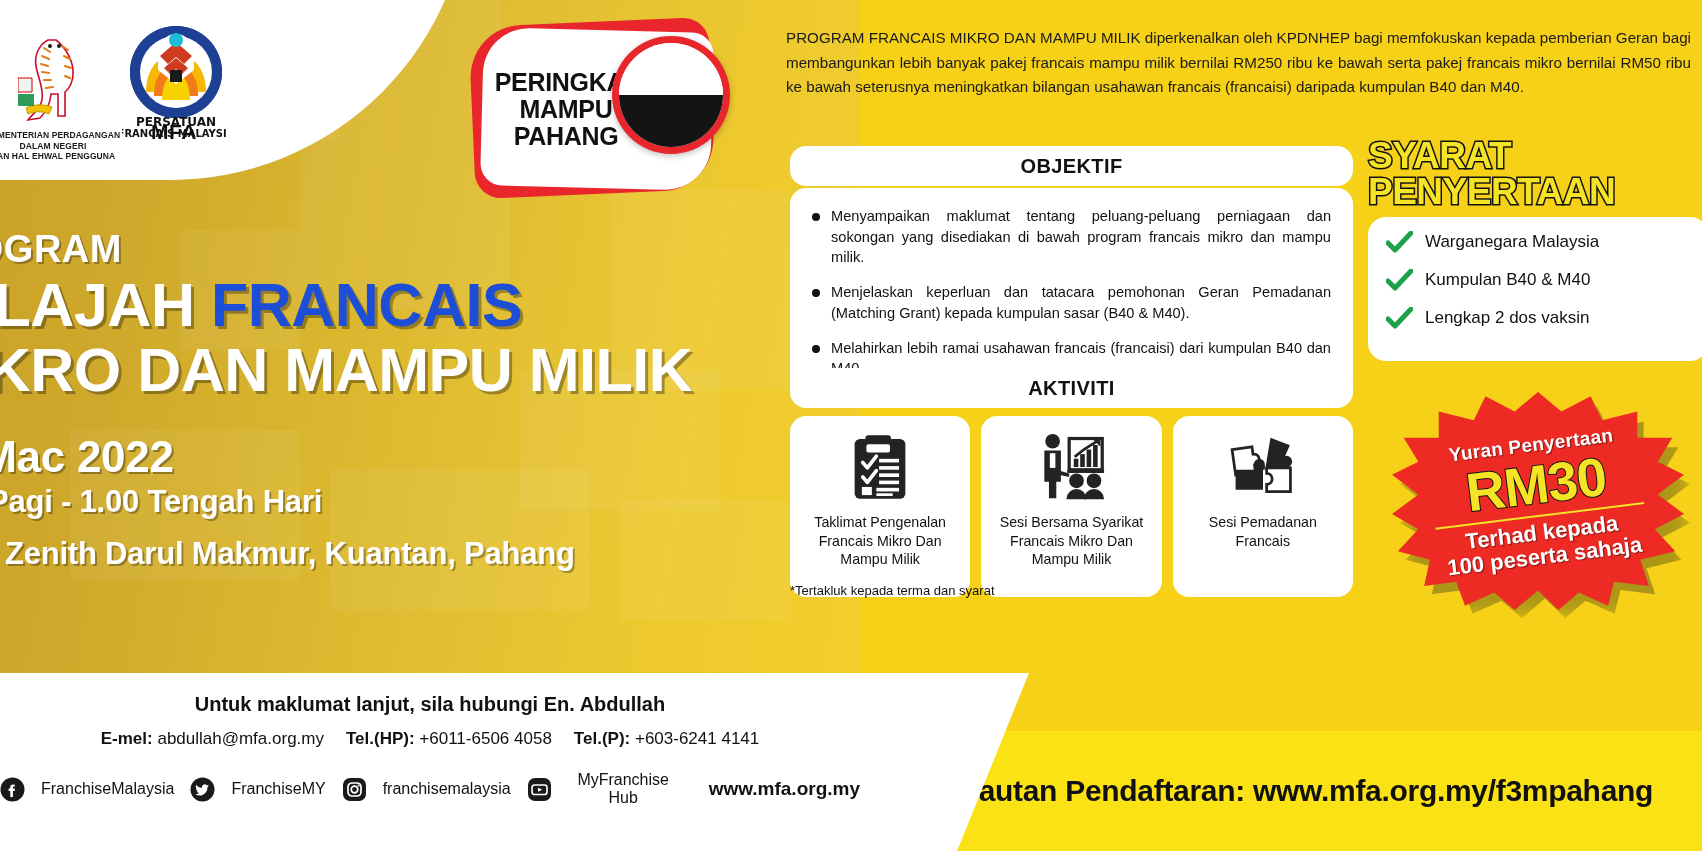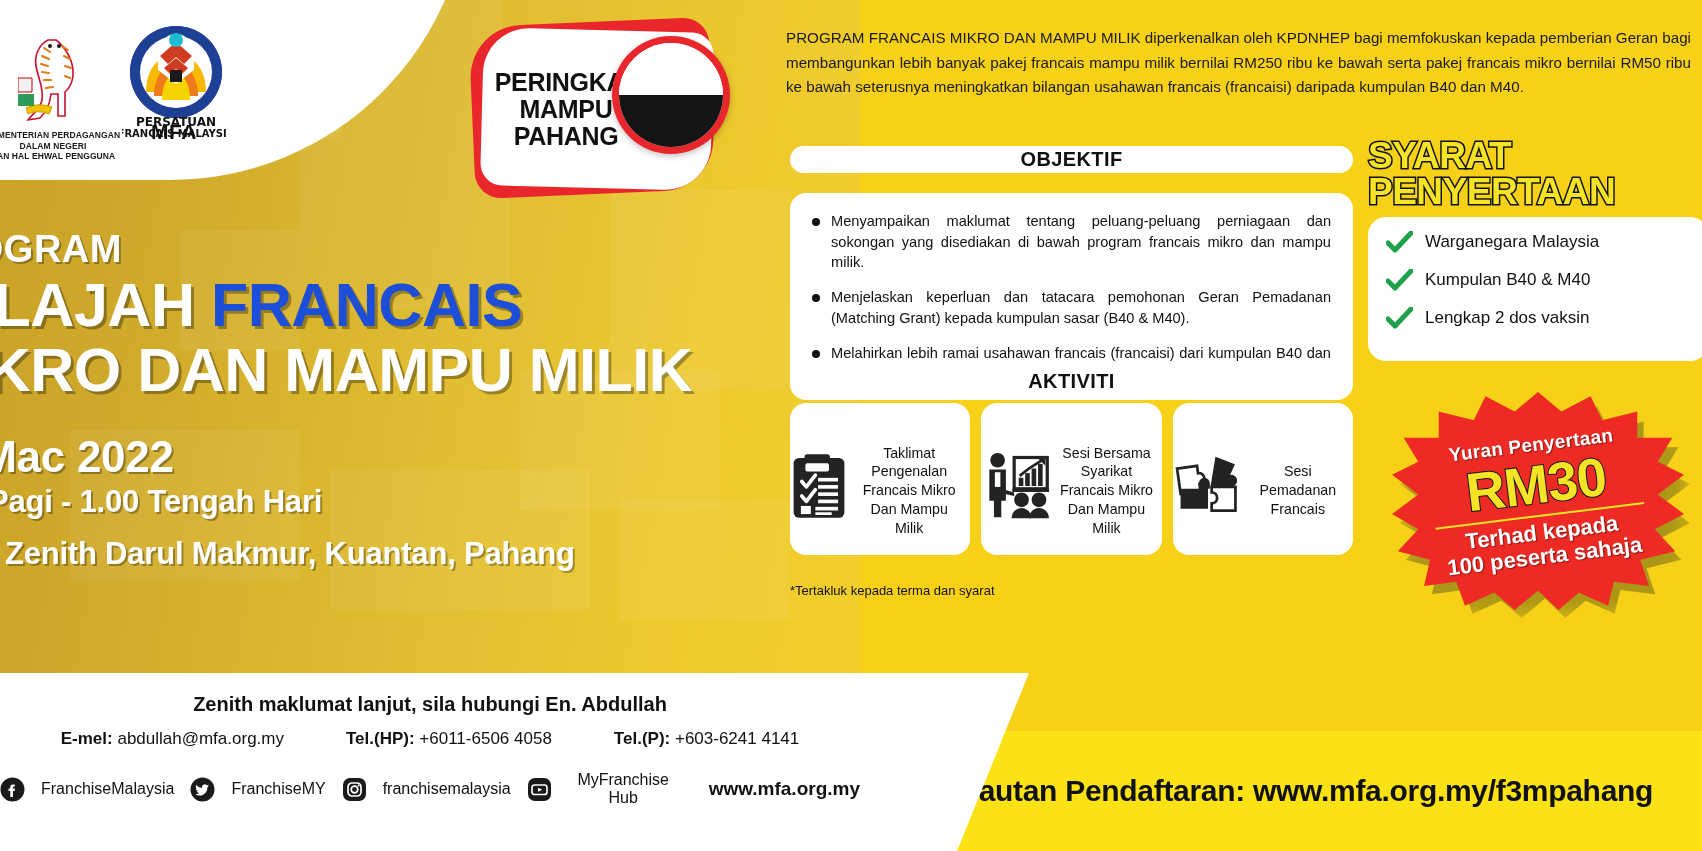--- a/index.html
+++ b/index.html
@@ -118,55 +118,55 @@
   
   .contact-bar {
     position:absolute; left:0; bottom:0; width:905px; height:178px; background:#ffffff; z-index:10;
   }
   .contact-bar::after {
     content:""; position:absolute; right:-88px; top:0; width:130px; height:178px;
     background:#ffffff; transform:skewX(-22deg);
   }
   .c-inner { position:absolute; left:0; top:0; width:860px; padding-top:20px; text-align:center; z-index:3;}
   .c-head { font-size:20px; font-weight:bold; color:#111; }
-  .c-row { margin-top:13px; font-size:17px; color:#111; display:flex; justify-content:center; gap:62px;}
+  .c-row { margin-top:13px; font-size:17px; color:#111; display:flex; justify-content:center; gap:22px;}
   .c-row b { font-weight:bold; }
   .c-social {
     margin-top:22px; display:flex; justify-content:center; align-items:center; gap:16px;
     font-size:16px; color:#111;
   }
   .c-social .item { display:flex; align-items:center; gap:16px; }
   .ic { width:25px; height:25px; flex:0 0 25px; }
   .c-web { font-size:19px; font-weight:bold; color:#111; margin-left:14px; }
 
   
   .intro {
     position:absolute; left:786px; top:26px; width:905px;
     font-size:15.2px; line-height:1.62; color:#1b1b1b; text-align:justify;
   }
 
   .card-header {
-    background:#ffffff; border-radius:16px; height:27px;
+    background:#ffffff; border-radius:16px; height:40px;
     display:flex; align-items:center; justify-content:center;
     font-size:20px; font-weight:bold; color:#111; letter-spacing:.4px;
   }
   .card-body { background:#ffffff; border-radius:16px; }
 
   .objektif-box { position:absolute; left:790px; top:146px; width:563px; }
-  .obj-list { margin-top:20px; padding:18px 22px 16px 22px; }
+  .obj-list { margin-top:2px; padding:18px 22px 16px 22px; }
   .obj-item { display:flex; gap:11px; margin-bottom:14px; }
   .obj-item:last-child { margin-bottom:0; }
   .dot { flex:0 0 8px; width:8px; height:8px; border-radius:50%; background:#111; margin-top:7px; }
   .obj-text { font-size:14.6px; line-height:1.42; color:#111; text-align:justify; }
 
   .aktiviti-box { position:absolute; left:790px; top:368px; width:563px; }
   .akt-cards { margin-top:8px; display:flex; gap:11px; }
   .akt-card {
-    flex:1; background:#ffffff; border-radius:16px; height:152px;
-    display:flex; flex-direction:row; align-items:center; padding-top:14px;
+    flex:1; background:#ffffff; border-radius:16px; height:181px;
+    display:flex; flex-direction:column; align-items:center; padding-top:14px;
   }
   .akt-icon { width:74px; height:74px; display:flex; align-items:center; justify-content:center; }
   .akt-label {
     margin-top:9px; font-size:14.2px; line-height:1.32; color:#111; text-align:center; padding:0 8px;
   }
   .terma {
     position:absolute; left:790px; top:583px; font-size:13px; color:#111;
   }
 
   
@@ -434,21 +434,21 @@
   </div>
 
   <div class="above-band"></div>
   <div class="reg-band">
     <div class="reg-text">Pautan Pendaftaran: www.mfa.org.my/f3mpahang</div>
     <div class="reg-clip"></div>
   </div>
 
   <div class="contact-bar">
     <div class="c-inner">
-      <div class="c-head">Zenith maklumat lanjut, sila hubungi En. Abdullah</div>
+      <div class="c-head">Untuk maklumat lanjut, sila hubungi En. Abdullah</div>
 
       <div class="c-row">
         <span><b>E-mel:</b>
           <span>abdullah@mfa.org.my</span></span>
         <span><b>Tel.(HP):</b>
           <span>+6011-6506 4058</span></span>
         <span><b>Tel.(P):</b>
           <span>+603-6241 4141</span></span>
       </div>
 

